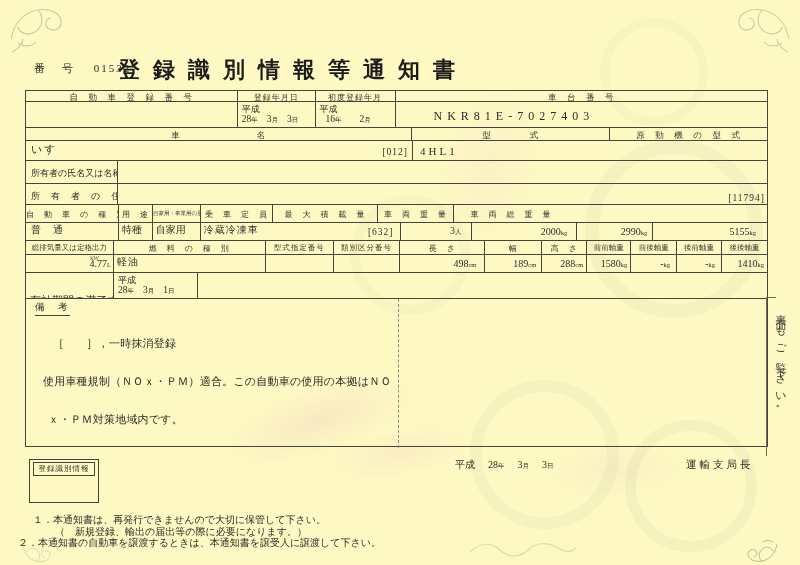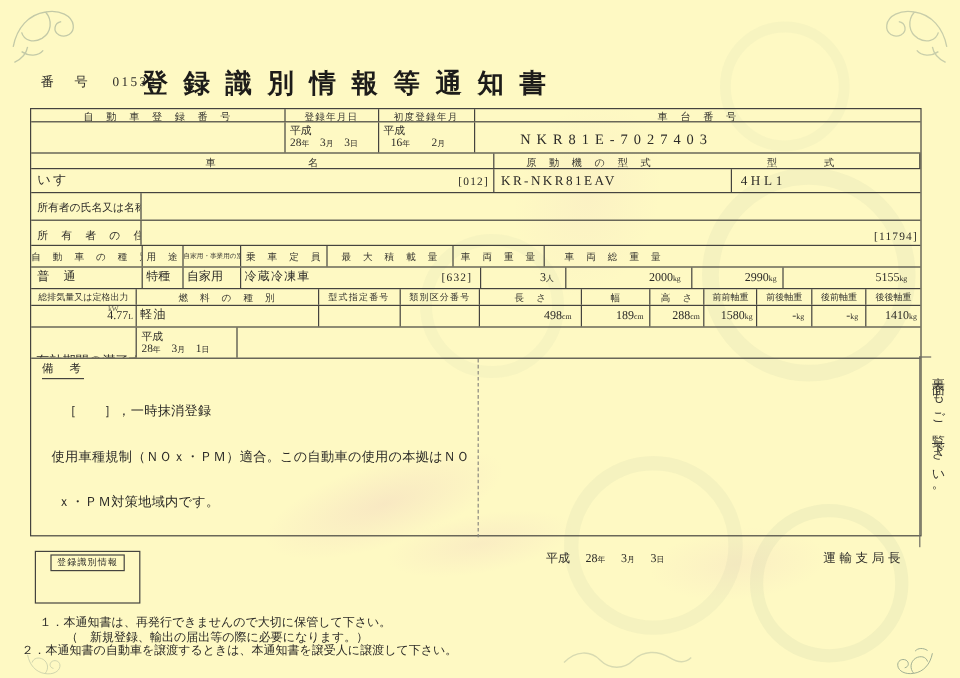--- a/index.html
+++ b/index.html
@@ -46,21 +46,21 @@
   
   .rm-label{position:absolute;left:9px;top:2px;font-size:9.5px;letter-spacing:2px;
             border-bottom:1px solid var(--ln);padding-bottom:1px;}
   .rm-lines{position:absolute;left:17px;top:13px;font-size:11px;line-height:12.6px;
             letter-spacing:0.2px;white-space:pre;}
   .rm-divider{position:absolute;left:372px;top:0;height:100%;border-left:1px dashed #8a887f;}
   
   .issue{position:absolute;left:455px;top:458px;font-size:10px;z-index:2;white-space:nowrap;}
   .issue .g{margin-left:13px;}
   .issuer{position:absolute;left:686px;top:458px;font-size:10.5px;letter-spacing:3px;z-index:2;}
-  .infobox{position:absolute;left:29px;top:459px;width:88px;height:44px;
+  .infobox{position:absolute;left:29px;top:459px;width:70px;height:44px;
            border:1px solid var(--ln);box-sizing:border-box;z-index:2;}
   .infobox .inlabel{margin:2px auto 0 auto;width:62px;border:1px solid var(--ln);
            box-sizing:border-box;font-size:7.5px;text-align:center;padding:1px 0;
            letter-spacing:1px;}
   .fnotes{position:absolute;left:18px;top:514px;font-size:10px;line-height:11.6px;z-index:2;white-space:nowrap;}
   .fnotes .n1{margin-left:15px;}
   .fnotes .n2{margin-left:37px;}
   .fnotes .n3{margin-left:0px;}
   
   .bracket{position:absolute;left:766px;top:297px;width:9px;height:158px;
@@ -124,31 +124,28 @@
         <span class="era">平成</span>
         <span class="dline" style="left:10px"><span>16</span><span class="u">年</span><span class="g" style="margin-left:18px">2</span><span class="u">月</span></span>
       </div>
       <div class="c nb" style="width:372px">
         <span class="chv">NKR81E-7027403</span>
       </div>
     </div>
 
     <div class="r" style="height:13px">
       <div class="c hc" style="width:387px;padding-top:2px">車　　　　　　　　名</div>
+      <div class="c hc" style="width:198px;padding-top:2px">型　　　　式</div>
       <div class="c hc nb" style="width:157px;padding-top:2px">原　動　機　の　型　式</div>
-      <div class="c hc" style="width:198px;padding-top:2px">型　　　　式</div>
     </div>
 
     <div class="r" style="height:20px">
       <div class="c" style="width:387px">
         <span class="lv">いすゞ</span>
         <span class="code">[012]</span>
-      </div>
-      <div class="c" style="width:198px">
-        <span class="lv">KR-NKR81EAV</span>
       </div>
       <div class="c nb" style="width:157px">
         <span class="lv" style="letter-spacing:3px;left:7px">4HL1</span>
       </div>
     </div>
 
     <div class="r" style="height:23px">
       <div class="c lbl" style="width:92px;letter-spacing:0;font-size:9px">所有者の氏名又は名称</div>
       <div class="c nb" style="width:650px"></div>
     </div>

